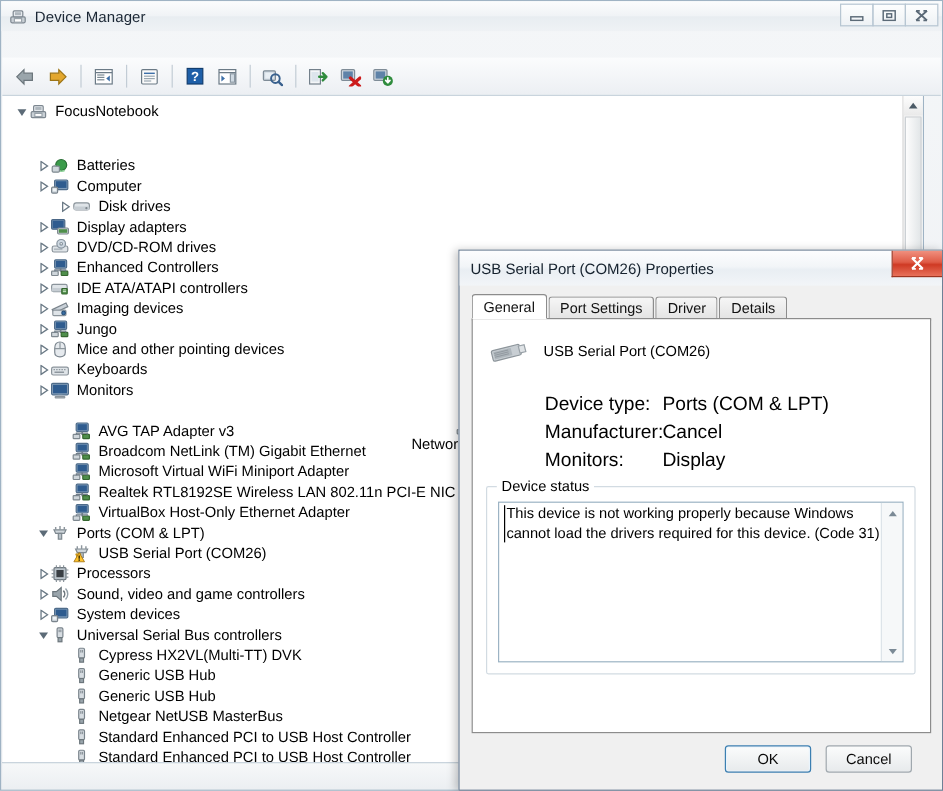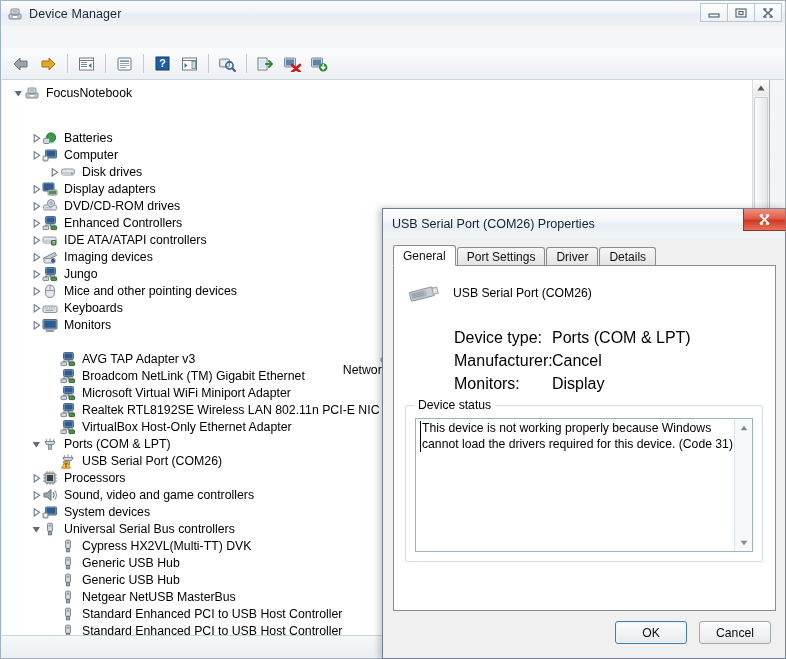--- a/index.html
+++ b/index.html
@@ -150,21 +150,21 @@
     position:absolute;left:4px;top:2px;right:19px;
     font-size:12.2px;line-height:15.5px;color:#000;
     border-left:1px solid #000;padding-left:1px;
   }
   .sb-scroll{
     position:absolute;right:0;top:0;bottom:0;width:17px;background:#f6f8f9;
     border-left:1px solid #dde4e9;
   }
   .sb-arrow{width:17px;height:17px;display:flex;align-items:center;justify-content:center;}
   .sb-arrow.bot{position:absolute;bottom:0;left:0;}
-  .btnbar{position:absolute;left:0;right:1px;bottom:0;height:47px;padding-left:46px;}
+  .btnbar{position:absolute;left:0;right:12px;bottom:0;height:47px;padding-left:46px;}
   .dbtn{
     position:absolute;top:10px;width:72px;height:23px;
     background:linear-gradient(#fbfcfc,#e7eaec);
     border:1px solid #a0a8ae;border-radius:3px;
     font-size:12.2px;color:#0b0b0b;
     display:flex;align-items:center;justify-content:center;box-sizing:border-box;
   }
   .dbtn.default{
     border:1px solid #3c7fb1;
     box-shadow:inset 0 0 0 1px #e9f4fc;

